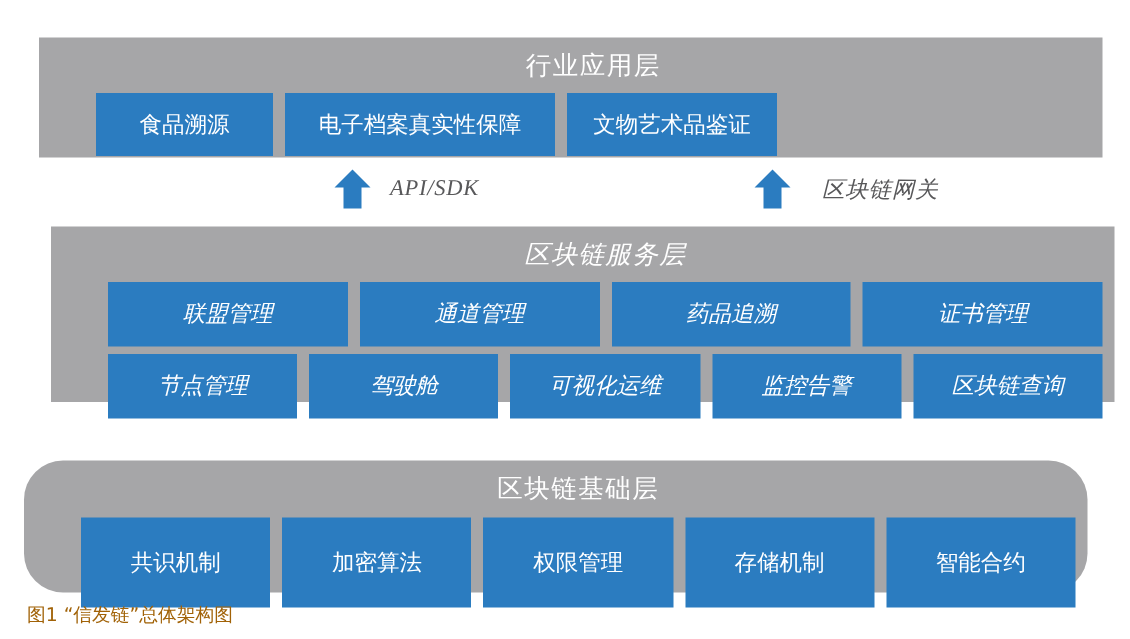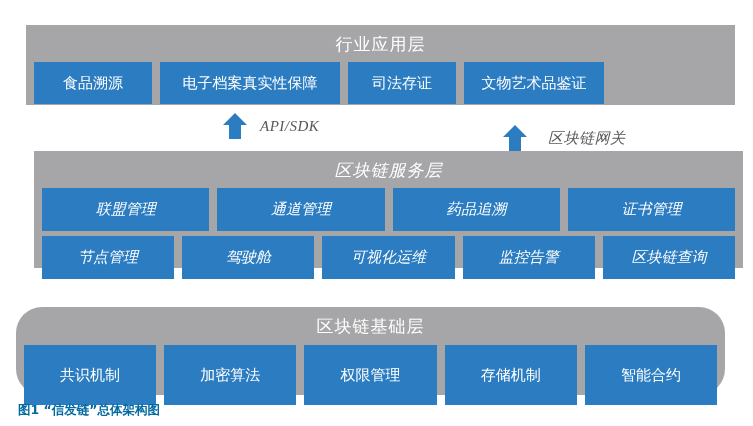--- a/index.html
+++ b/index.html
@@ -23,20 +23,21 @@
     top: 0;
     width: 753px;
     height: 426px;
   }
 
   
   .layer-panel {
     position: absolute;
     background: #a6a6a8;
     box-sizing: border-box;
+    padding-left: 30px;
   }
 
   .layer-title {
     width: 100%;
     text-align: center;
     color: #ffffff;
     font-size: 17px;
     line-height: 26px;
     letter-spacing: 1px;
     font-weight: 400;
@@ -91,21 +92,21 @@
   }
   .connector {
     position: absolute;
     top: 4px;
     display: flex;
     align-items: center;
     height: 34px;
     justify-content: center;
   }
   .connector.k0 { left: 196px; }
-  .connector.k1 { left: 476px; margin-top: 12px; }
+  .connector.k1 { left: 476px; }
 
   .arrow-up {
     width: 26px;
     height: 28px;
     flex: 0 0 auto;
     position: relative;
   }
   .arrow-up svg { display: block; }
 
   .connector-label {
@@ -146,37 +147,36 @@
   }
   #panel-base .box-row { height: 60px; margin-top: 6px; }
   #panel-base .cell { flex: 1 1 0; }
 
   
   #figure-caption {
     position: absolute;
     left: 18px;
     top: 402px;
     font-size: 12.5px;
-    font-weight: bold;
-    color: #0369a1;
+    font-weight: normal;
+    color: #a16207;
     white-space: nowrap;
     font-family: "DejaVu Sans", "Liberation Sans", sans-serif;
   }
 </style>
 </head>
 <body>
 
 <div id="diagram">
 
   <div class="layer-panel" id="panel-app">
     <div class="layer-title">行业应用层</div>
     <div class="box-row">
       <div class="cell c0">食品溯源</div>
       <div class="cell c2">电子档案真实性保障</div>
-      <div class="cell c3">司法存证</div>
       <div class="cell c4">文物艺术品鉴证</div>
     </div>
   </div>
 
   <div id="connectors">
 
     <div class="connector k0">
       <span class="arrow-up">
         <svg width="26" height="28" viewBox="0 0 26 28" aria-hidden="true">
           <polygon points="13,1 25,13 19,13 19,27 7,27 7,13 1,13" fill="#2b7cc0"></polygon>

